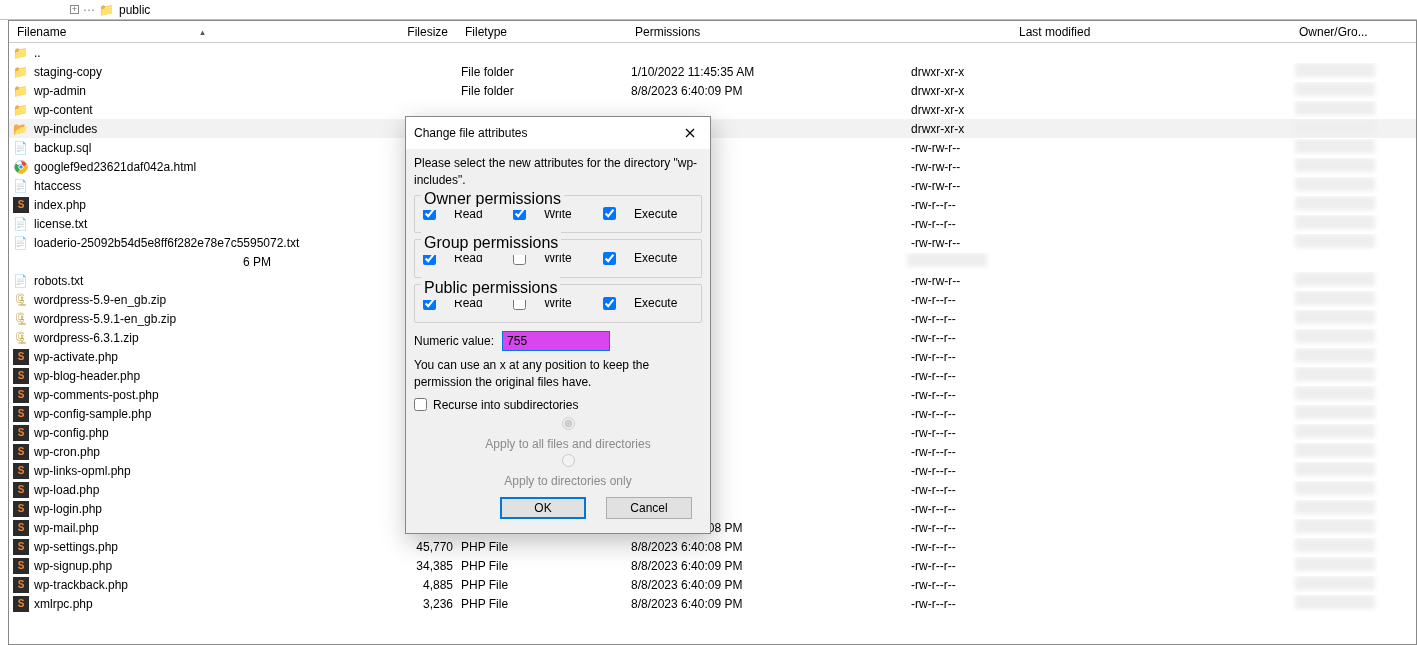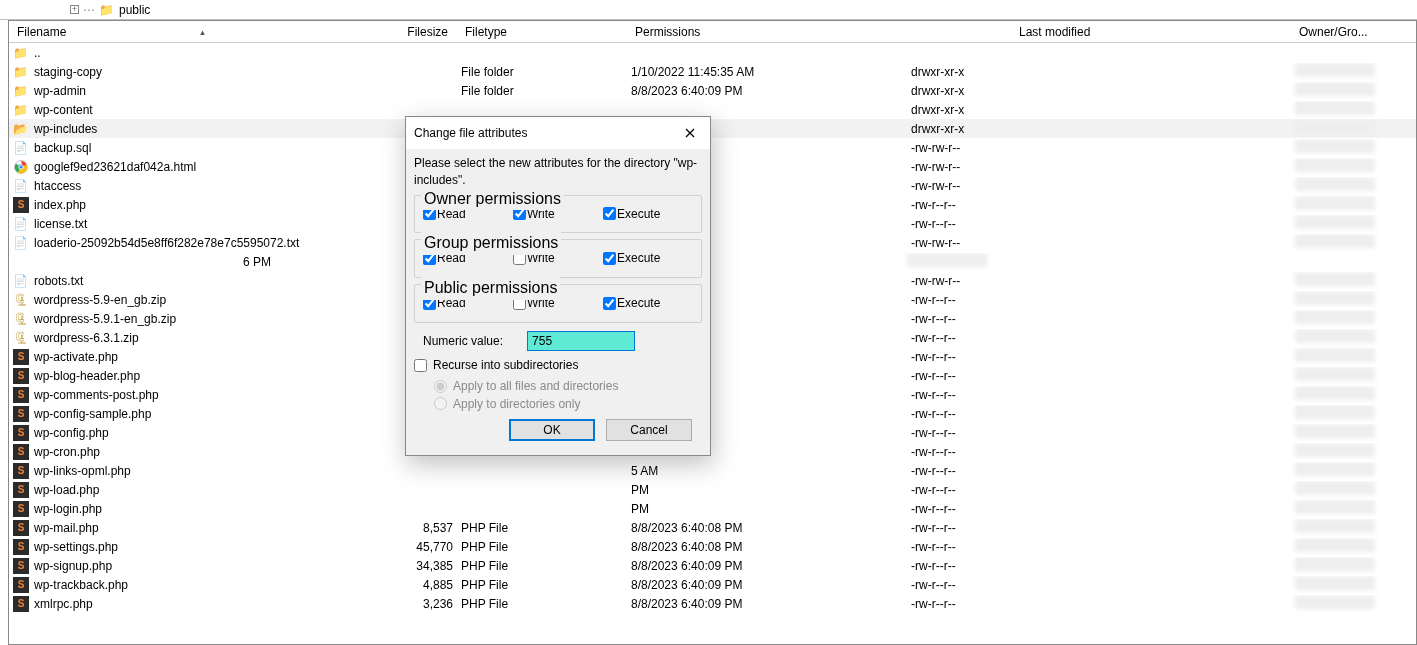--- a/index.html
+++ b/index.html
@@ -37,30 +37,30 @@
 .icon-chrome { }
 
 .dialog { position: absolute; left: 405px; top: 116px; width: 306px; background: #f0f0f0; border: 1px solid #888; box-shadow: 2px 8px 24px rgba(0,0,0,0.25); }
 .dialog-titlebar { display: flex; align-items: center; padding: 6px 8px; background: #fff; }
 .dialog-title { flex: 1; font-size: 12px; }
 .dialog-close { width: 24px; height: 20px; display: flex; align-items: center; justify-content: center; cursor: pointer; }
 .dialog-body { padding: 6px 8px 10px 8px; font-size: 12px; line-height: 1.4; }
 .perm-group { border: 1px solid #d0d0d0; border-radius: 2px; padding: 8px 8px 10px 8px; margin: 6px 0; position: relative; background: #f0f0f0; }
 .perm-legend { position: absolute; top: -8px; left: 6px; background: #f0f0f0; padding: 0 3px; font-size: 16px; }
 .perm-checks { display: flex; gap: 0; margin-top: 2px; }
-.perm-check { display: flex; align-items: center; gap: 1px; width: 90px; }
+.perm-check { display: flex; align-items: center; gap: 18px; width: 90px; }
 .perm-check input { margin: 0; }
-.numeric-row { display: flex; align-items: center; gap: 24px; margin: 8px 0 6px 9px; }
-.numeric-input { width: 108px; padding: 2px 4px; border: 1px solid #0078d7; outline: none; font-size: 12px; background: #5eead4; }
+.numeric-row { display: flex; align-items: center; gap: 8px; margin: 8px 0 6px 0; }
+.numeric-input { width: 108px; padding: 2px 4px; border: 1px solid #0078d7; outline: none; font-size: 12px; background: #d946ef; }
 .hint-text { margin: 4px 0; }
 .recurse-check { display: flex; align-items: center; gap: 6px; margin: 6px 0 4px 0; }
 .radio-group { margin-left: 20px; }
-.radio-row { display: flex; align-items: center; gap: 6px; color: #8a8a8a; margin: 1px 0; }
+.radio-row { display: flex; align-items: center; gap: 6px; color: #8a8a8a; margin: 1px 0; flex-direction: column; }
 .radio-row input { margin: 0; }
-.dialog-buttons { display: flex; justify-content: flex-end; gap: 11px; padding: 6px 10px 4px 0; }
+.dialog-buttons { display: flex; justify-content: flex-end; gap: 20px; padding: 6px 10px 4px 0; }
 .btn { width: 86px; height: 22px; border: 1px solid #adadad; background: #e1e1e1; cursor: pointer; font-size: 12px; }
 .btn.primary { border: 2px solid #0078d7; background: #e1e1e1; }
 </style>
 </head>
 <body>
 
 <div class="tree-area">
   <span class="tree-icon">+</span>
   <span class="tree-connector">⋯</span>
   <span class="icon icon-folder">📁</span>
@@ -479,20 +479,21 @@
             <span>Execute</span>
           </label>
       </div>
     </div>
 
     <div class="numeric-row">
       <span>Numeric value:</span>
       <input class="numeric-input" value="755" style="">
     </div>
 
+    <div class="hint-text">You can use an x at any position to keep the permission the original files have.</div>
 
     <label class="recurse-check">
       <input type="checkbox" style="">
         <span>Recurse into subdirectories</span>
     </label>
     <div class="radio-group">
       <label class="radio-row">
           <input type="radio" disabled="" checked="" style="">
           <span>Apply to all files and directories</span>
         </label>

